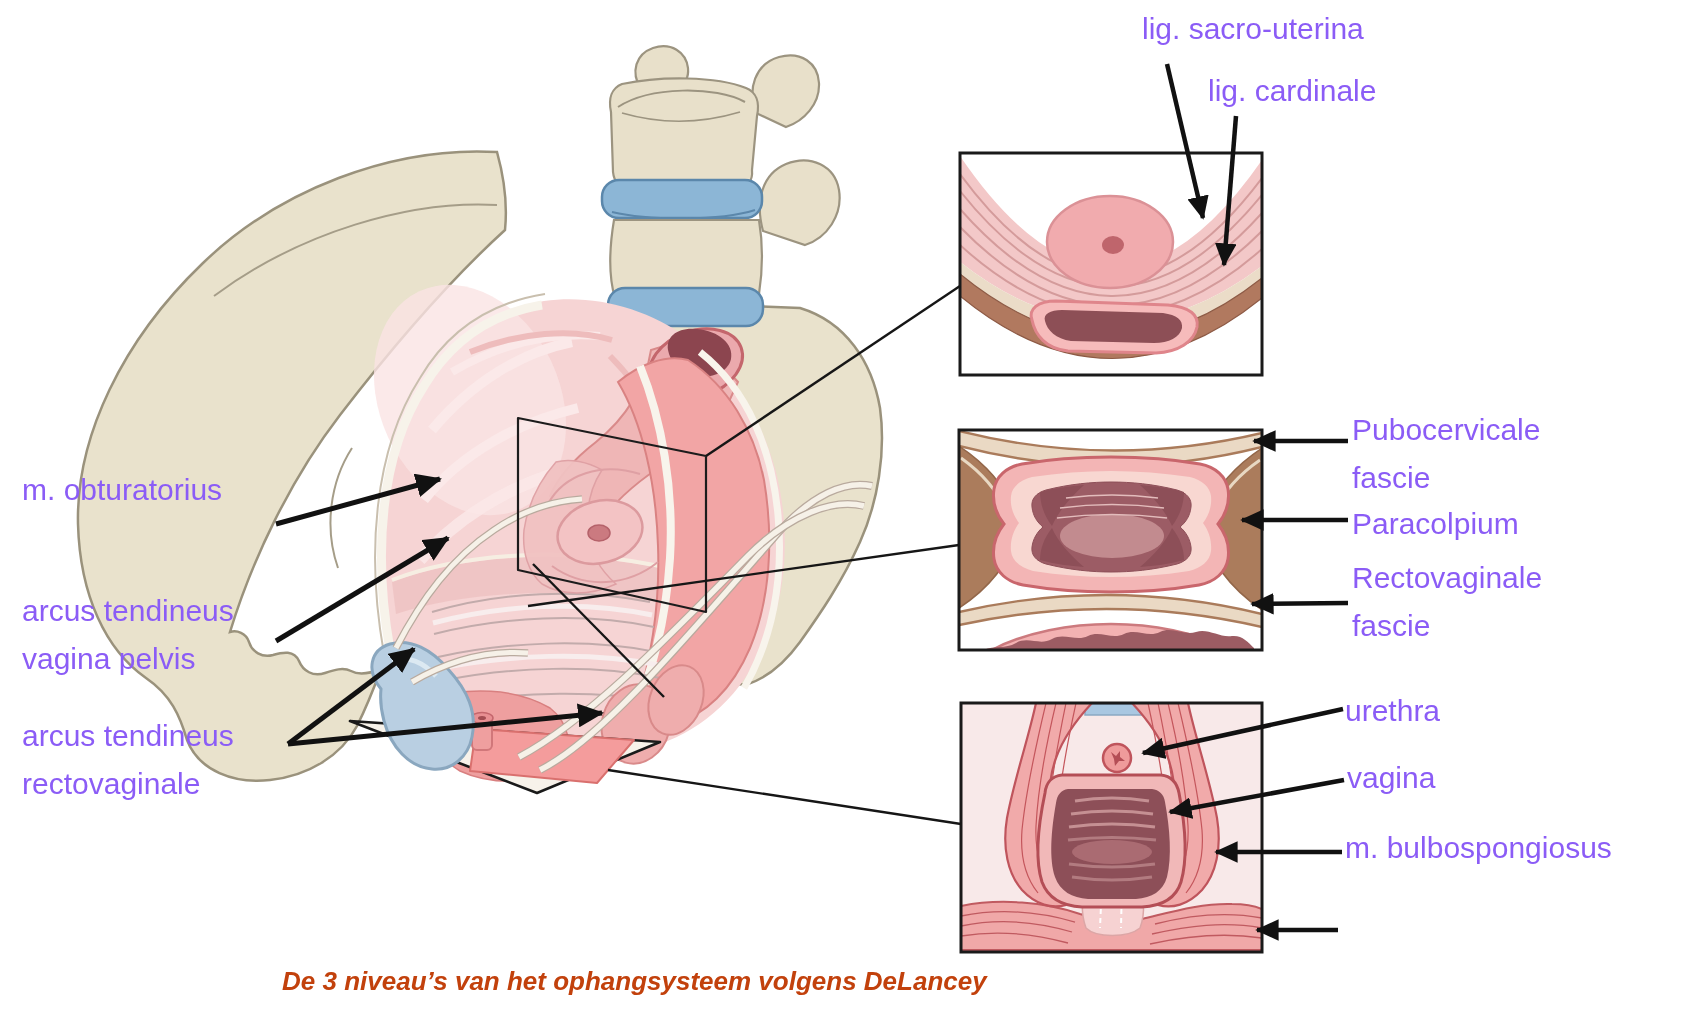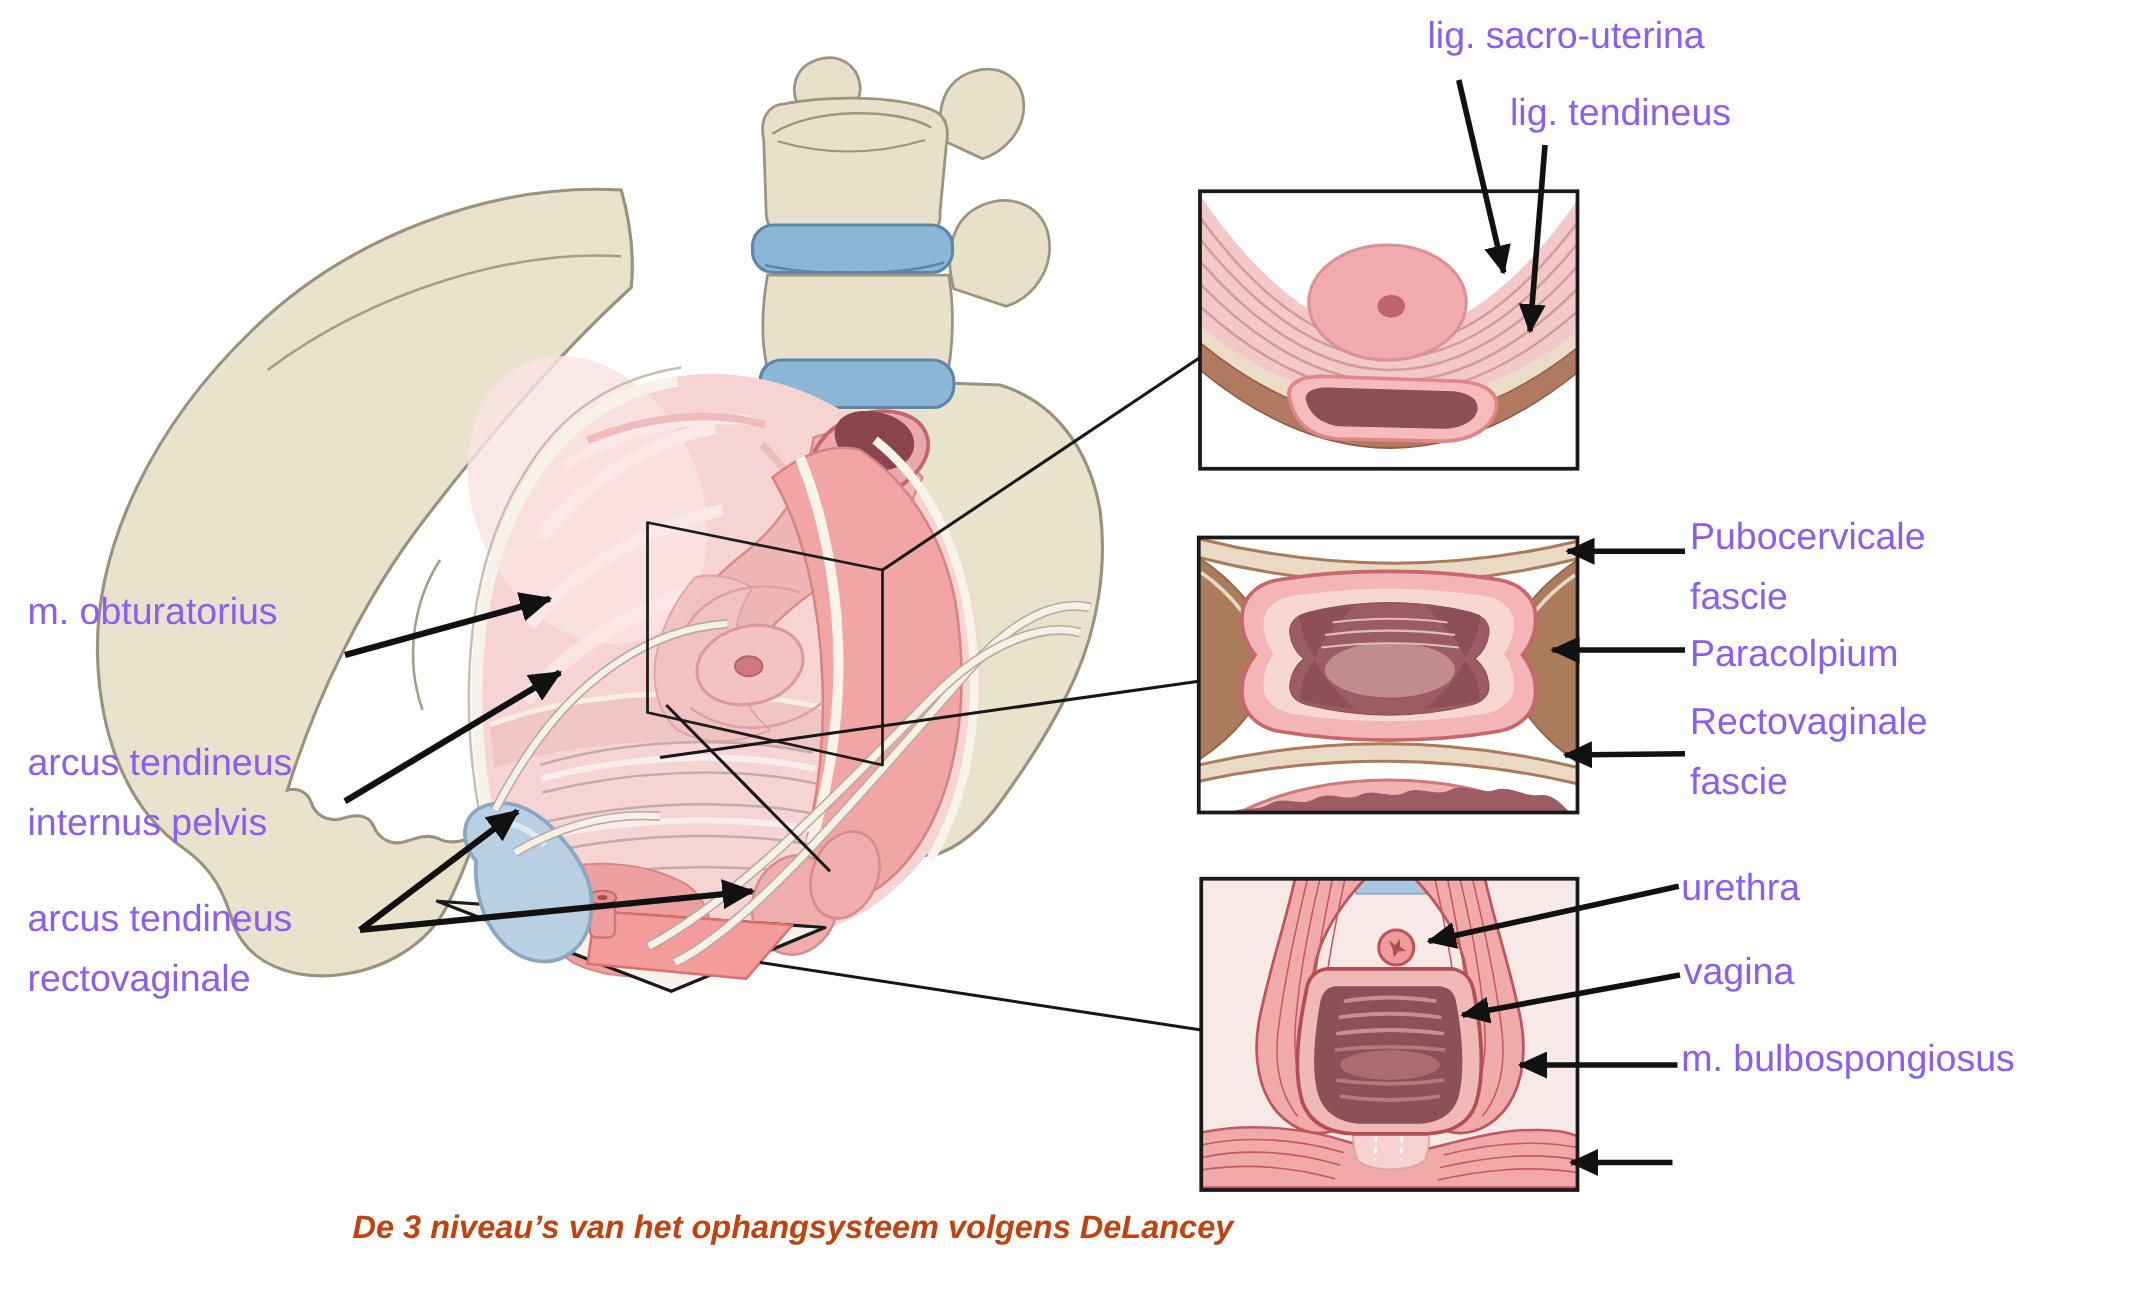--- a/index.html
+++ b/index.html
@@ -317,32 +317,32 @@
     <path d="M 1342,852 L 1216,852" stroke-width="4.5" marker-end="url(#ah)"></path>
     <path d="M 1338,930 L 1257,930" stroke-width="4.5" marker-end="url(#ah)"></path>
   </g>
 </svg>
 
   <div class="label" style="left:22px;top:466px;">
     <span>m. obturatorius</span>
   </div>
   <div class="label" style="left:22px;top:587px;">
     <span>arcus tendineus</span>
-    <span>internus pelvis</span>
+    <span>vagina pelvis</span>
   </div>
   <div class="label" style="left:22px;top:712px;">
     <span>arcus tendineus</span>
     <span>rectovaginale</span>
   </div>
 
   <div class="label" style="left:1142px;top:5px;">
     <span>lig. sacro-uterina</span>
   </div>
   <div class="label" style="left:1208px;top:67px;">
-    <span>lig. tendineus</span>
+    <span>lig. cardinale</span>
   </div>
 
   <div class="label" style="left:1352px;top:394px;margin-top:12px;">
     <span>Pubocervicale</span>
     <span>fascie</span>
   </div>
   <div class="label" style="left:1352px;top:500px;">
     <span>Paracolpium</span>
   </div>
   <div class="label" style="left:1352px;top:554px;">

